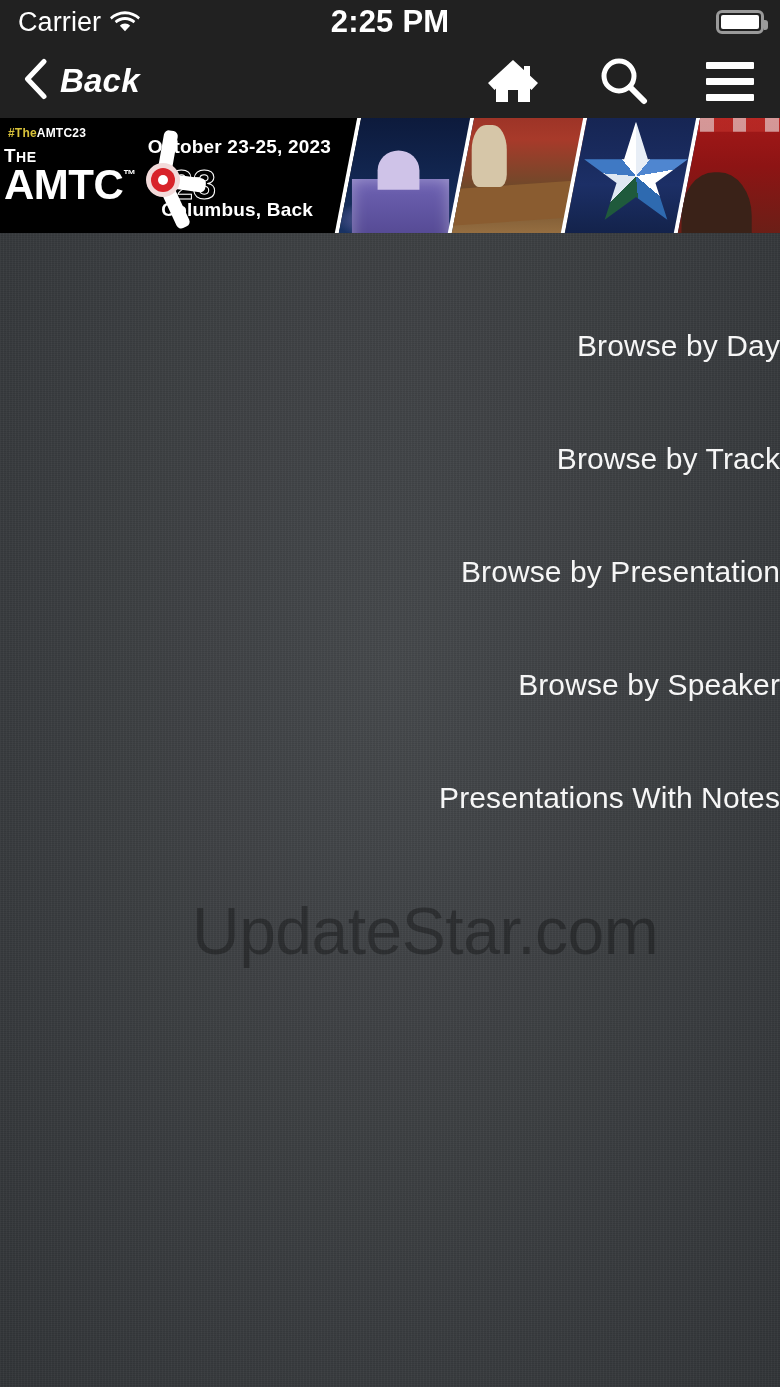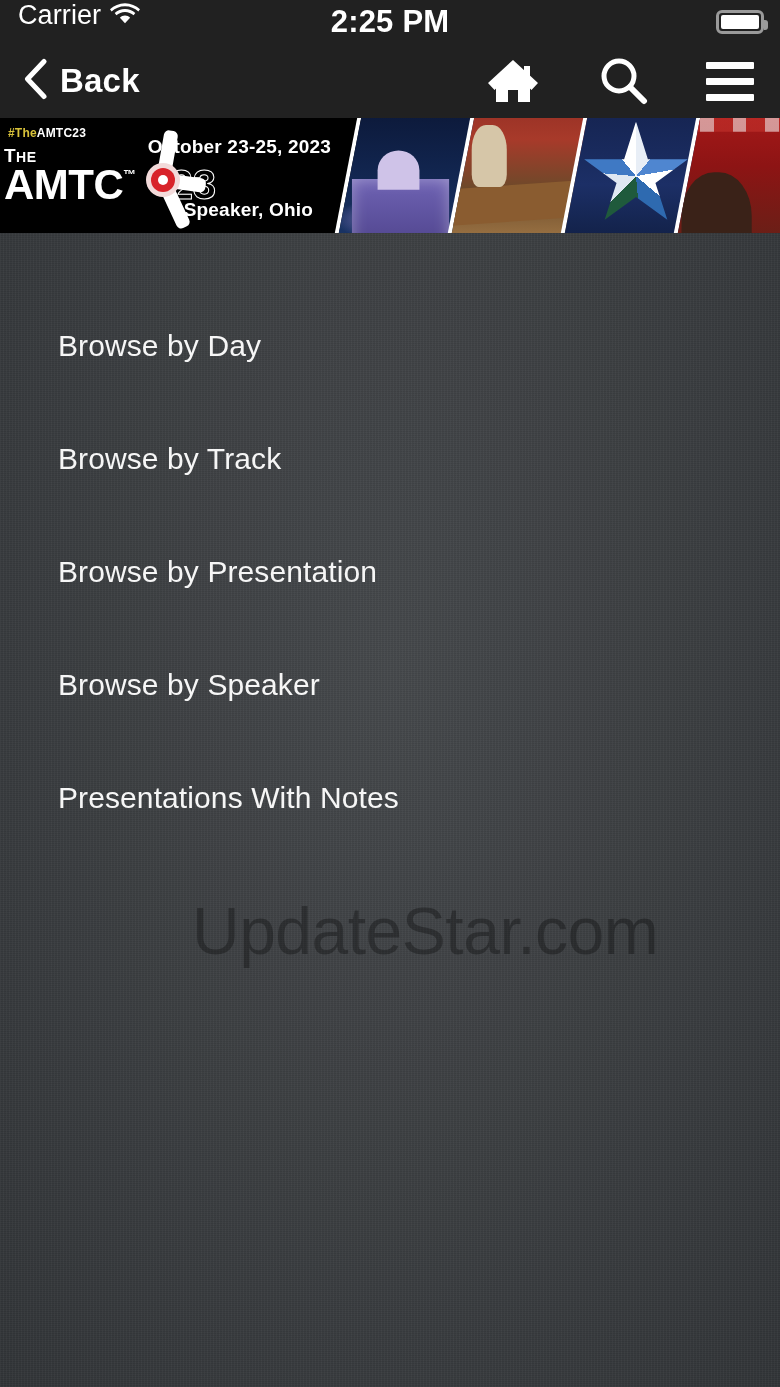--- a/index.html
+++ b/index.html
@@ -12,21 +12,21 @@
 
   
   .status-bar{
     position:relative;
     width:780px; height:44px;
     background:#212121;
     display:flex; align-items:center;
   }
   .status-left{
     position:absolute; left:18px; top:0; height:44px;
-    display:flex; gap:9px;
+    display:flex; align-items:center; gap:9px;
   }
   .carrier-label{
     color:#ffffff; font-size:27px; letter-spacing:0.1px;
   }
   .wifi-icon{ display:block; margin-top:2px; }
   .status-time{
     position:absolute; left:0; right:0; top:0; height:44px;
     display:flex; align-items:center; justify-content:center;
     color:#ffffff; font-size:31px; font-weight:600; letter-spacing:0.2px;
   }
@@ -50,21 +50,21 @@
 
   
   .nav-bar{
     position:relative;
     width:780px; height:74px;
     background:#212121;
     display:flex; align-items:center;
   }
   .back-button{
     display:flex; align-items:center; gap:12px;
-    margin-left:22px; cursor:pointer;
+    margin-left:22px; cursor:pointer;font-style:italic;
   }
   .back-label{
     color:#ffffff; font-size:33px; font-weight:600; letter-spacing:0.2px;
   }
   .nav-actions{
     position:absolute; right:26px; top:0; height:74px;
     display:flex; align-items:center; gap:58px;
   }
   .nav-icon{ cursor:pointer; display:flex; align-items:center; justify-content:center; }
   .hamburger{
@@ -187,21 +187,21 @@
     background-color:#3d4043;
     background-image:
       repeating-linear-gradient(0deg, rgba(255,255,255,.018) 0 1px, rgba(0,0,0,.018) 1px 2px),
       repeating-linear-gradient(90deg, rgba(255,255,255,.022) 0 1px, rgba(0,0,0,.022) 1px 3px),
       radial-gradient(ellipse at 50% 38%, #45484b 0%, #393c3f 60%, #313437 100%);
     overflow:hidden;
   }
   .menu-list{ position:relative; padding-top:56px; }
   .menu-item{
     height:113px; display:flex; align-items:center;
-    padding-left:58px; cursor:pointer;
+    padding-left:58px; cursor:pointer;justify-content:flex-end;
   }
   .menu-item-label{
     color:#f6f6f6; font-size:30px; letter-spacing:0.1px; line-height:1;
   }
   .watermark{
     position:absolute; left:192px; top:660px;
     font-size:66px; color:rgba(0,0,0,.30); letter-spacing:-0.5px;
     pointer-events:none; white-space:nowrap; user-select:none;
   }
 </style>
@@ -278,21 +278,21 @@
       <g transform="translate(55,52)">
         <rect x="-7" y="-50" width="14" height="46" rx="5" fill="#ffffff" transform="rotate(10)"></rect>
         <rect x="-7" y="4" width="14" height="48" rx="5" fill="#ffffff" transform="rotate(-25)"></rect>
         <rect x="-7" y="-7" width="50" height="14" rx="5" fill="#ffffff" transform="rotate(8)"></rect>
         <circle cx="0" cy="0" r="17" fill="#f2dada"></circle>
         <circle cx="0" cy="0" r="12" fill="#d8232a"></circle>
         <circle cx="0" cy="0" r="5" fill="#ffffff"></circle>
       </g>
     </svg>
     <div class="date-line">October 23-25, 2023</div>
-    <div class="city-line">Speaker, Ohio</div>
+    <div class="city-line">Columbus, Back</div>
   </div>
   <div class="banner-photos">
     <div class="photo-panel" style="left:6px;">
         <div class="photo-inner p-city"></div>
       </div>
     <div class="photo-panel" style="left:119px;">
         <div class="photo-inner p-dining"></div>
       </div>
     <div class="photo-panel" style="left:232px;">
         <div class="photo-inner p-star"></div>

